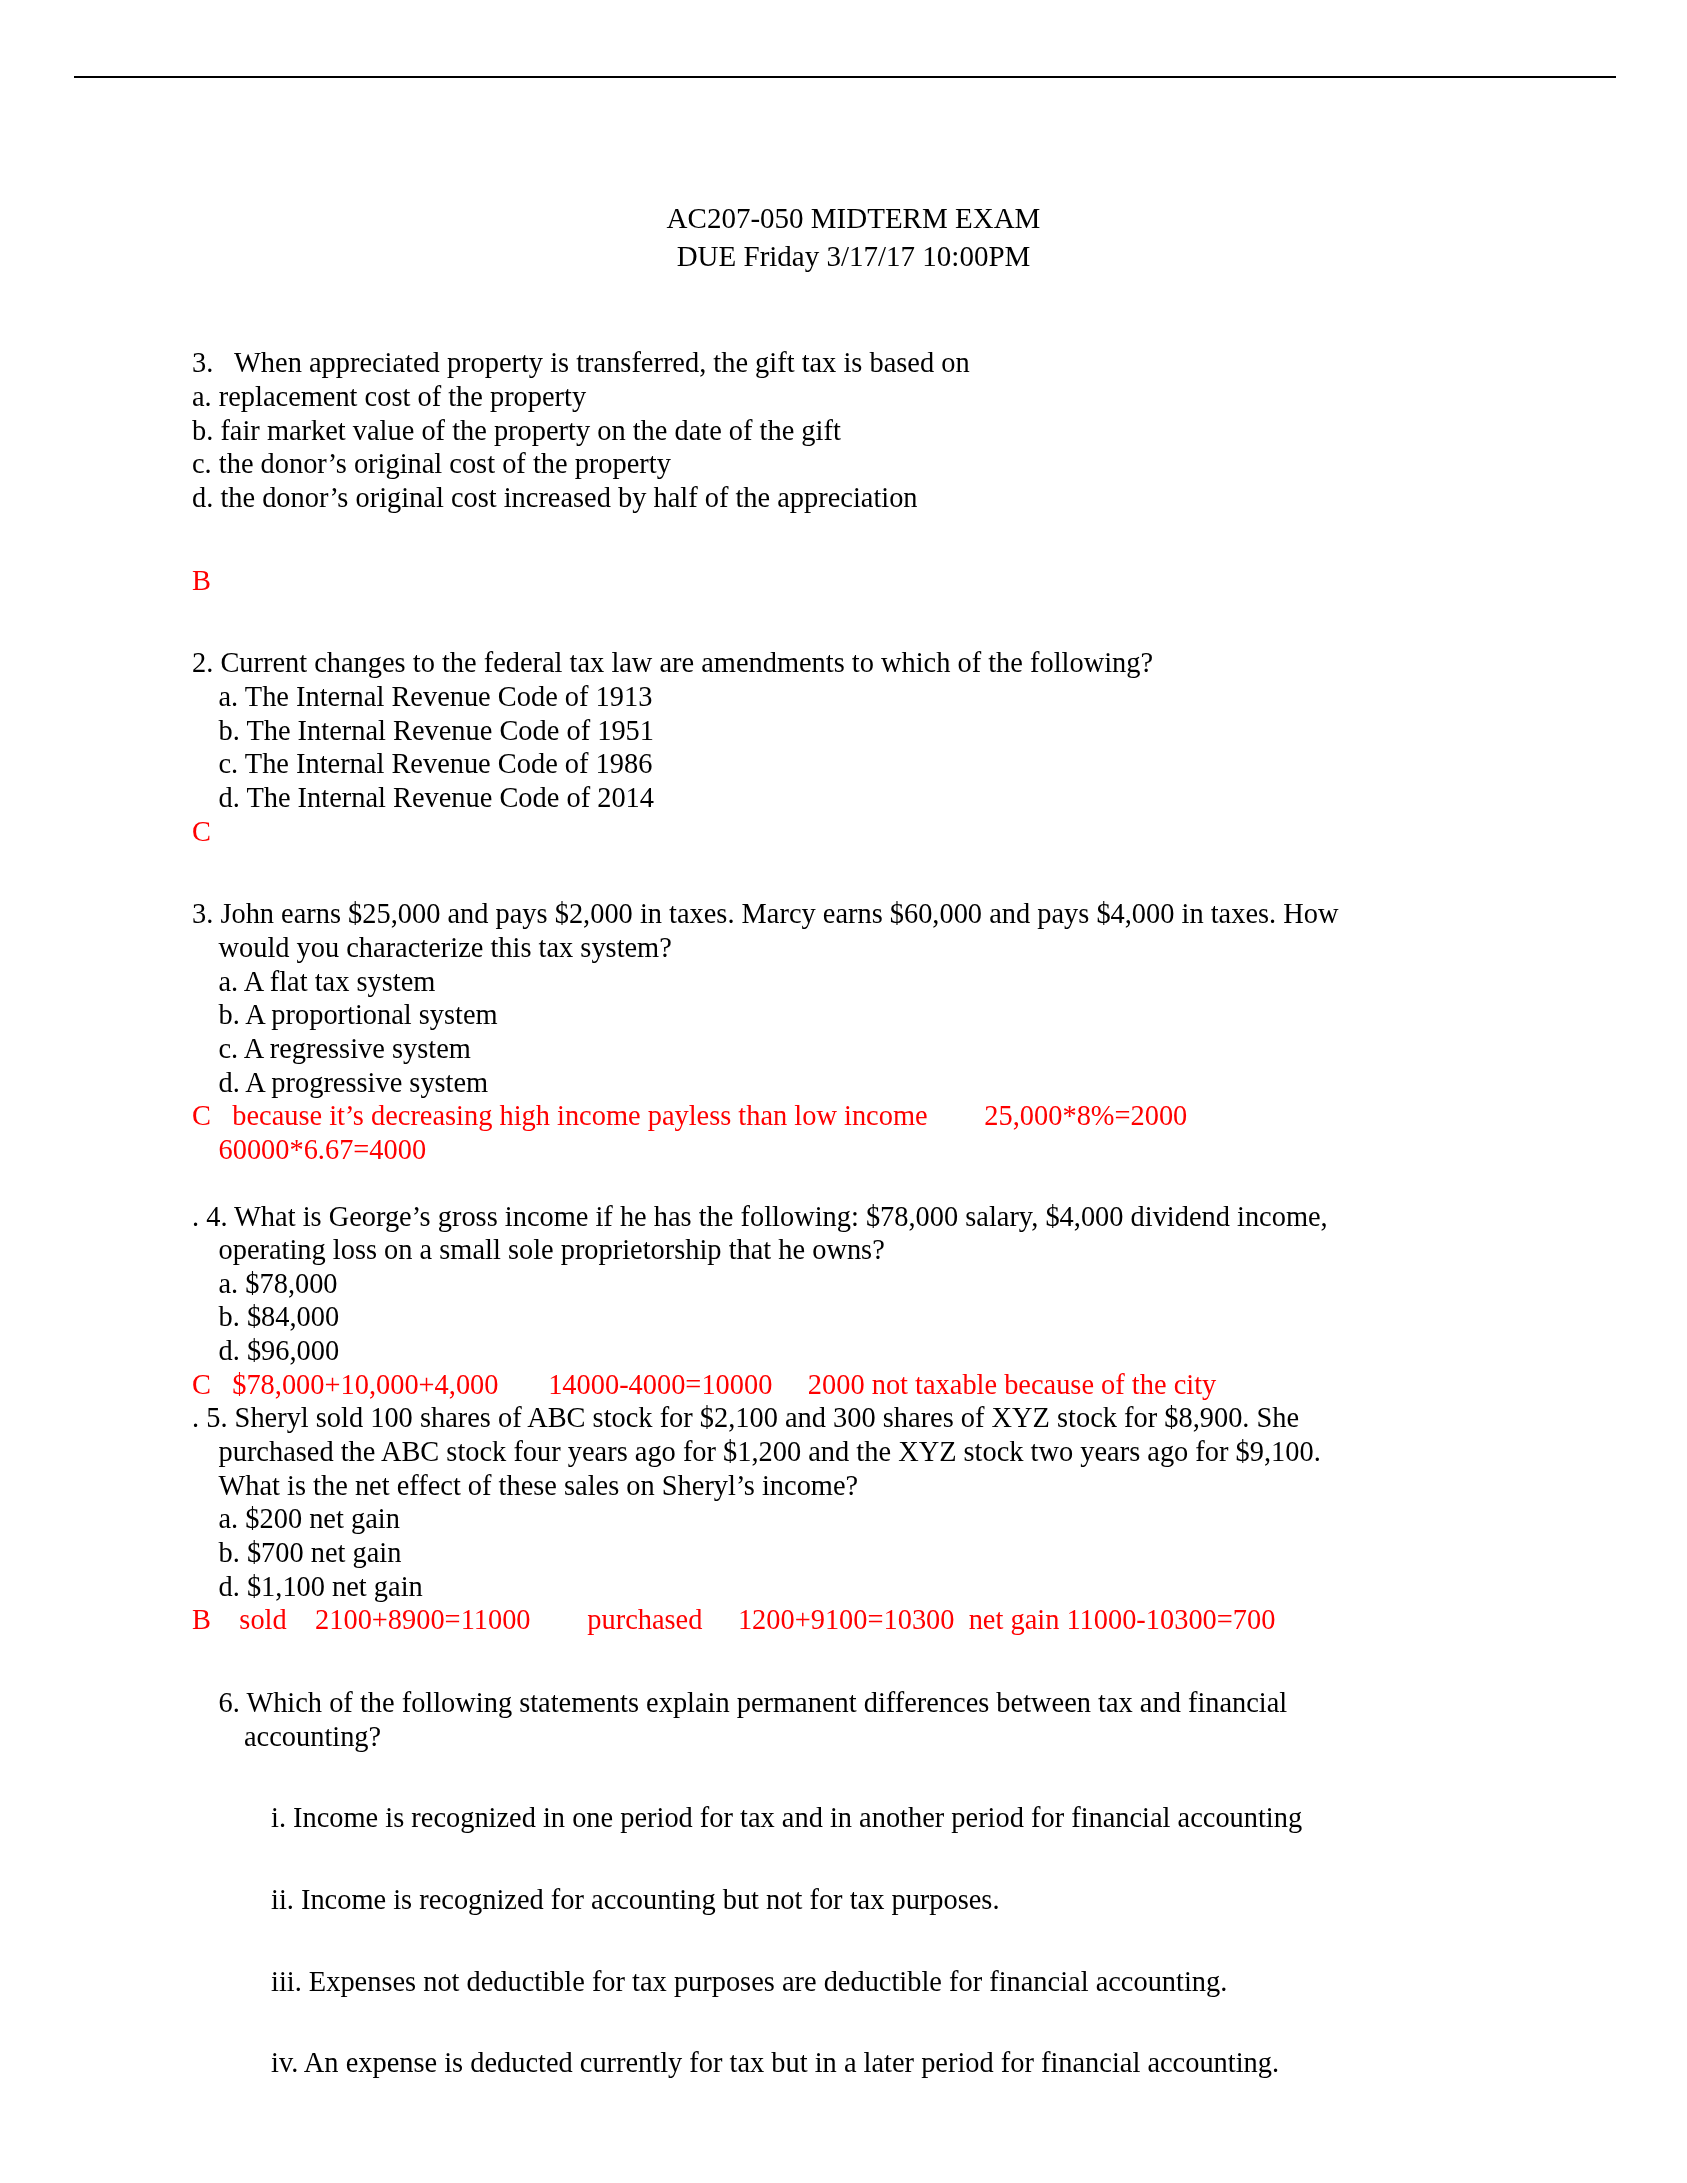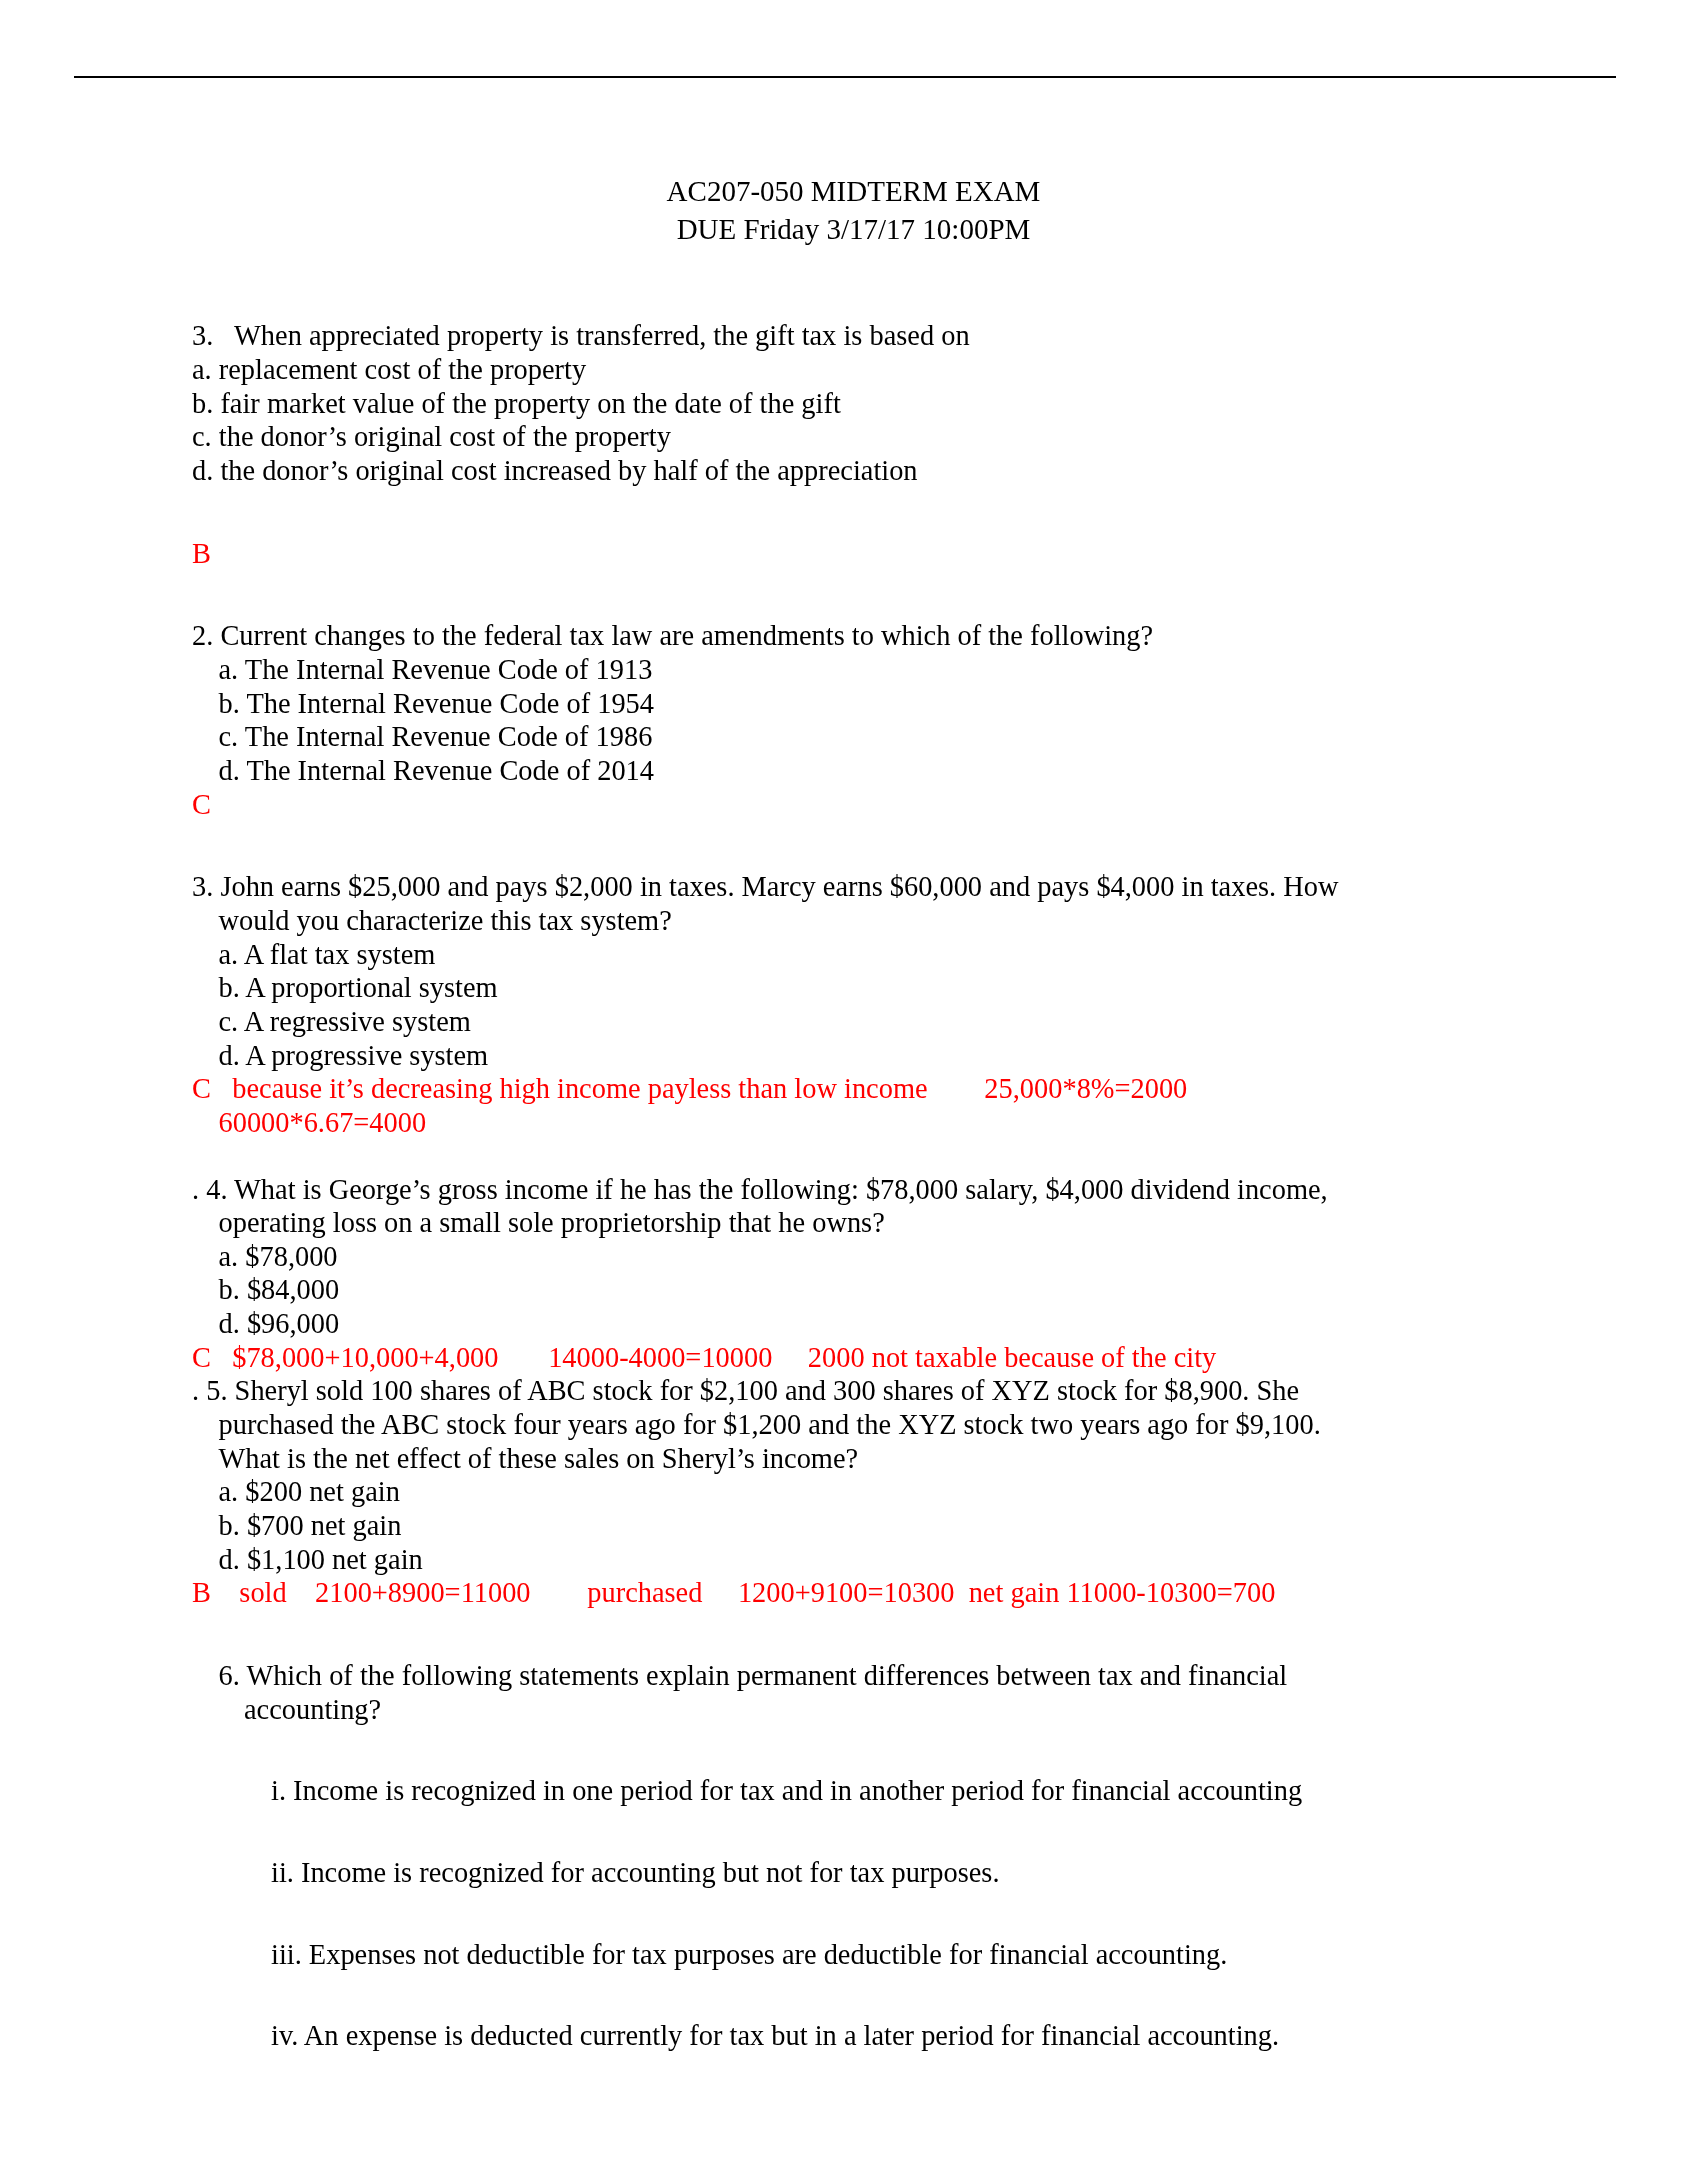--- a/index.html
+++ b/index.html
@@ -23,21 +23,21 @@
   .header-rule {
     position: absolute;
     top: 76px;
     left: 74px;
     width: 1542px;
     height: 0;
     border-top: 2.6px solid #000000;
   }
   .content {
     position: absolute;
-    top: 173px;
+    top: 200px;
     left: 0;
     right: 0;
     padding: 0 99px 0 192px;
     box-sizing: border-box;
   }
   .title-block {
     text-align: center;
     font-size: 29px;
     line-height: 1.30;
     margin: 0 0 0 -73px;
@@ -88,21 +88,21 @@
       <div class="line indent-0">d. the donor’s original cost increased by half of the appreciation</div>
       <div class="spacer-lg"></div>
       <div class="line red indent-0">B</div>
     </div>
 
     <div class="spacer-lg"></div>
 
     <div class="q-block">
       <div class="line indent-0">2. Current changes to the federal tax law are amendments to which of the following?</div>
       <div class="line indent-1">a. The Internal Revenue Code of 1913</div>
-      <div class="line indent-1">b. The Internal Revenue Code of 1954</div>
+      <div class="line indent-1">b. The Internal Revenue Code of 1951</div>
       <div class="line indent-1">c. The Internal Revenue Code of 1986</div>
       <div class="line indent-1">d. The Internal Revenue Code of 2014</div>
       <div class="line red indent-0">C</div>
     </div>
 
     <div class="spacer-lg"></div>
 
     <div class="q-block">
       <div class="line indent-0">3. John earns $25,000 and pays $2,000 in taxes. Marcy earns $60,000 and pays $4,000 in taxes. How</div>
       <div class="line indent-1">would you characterize this tax system?</div>

